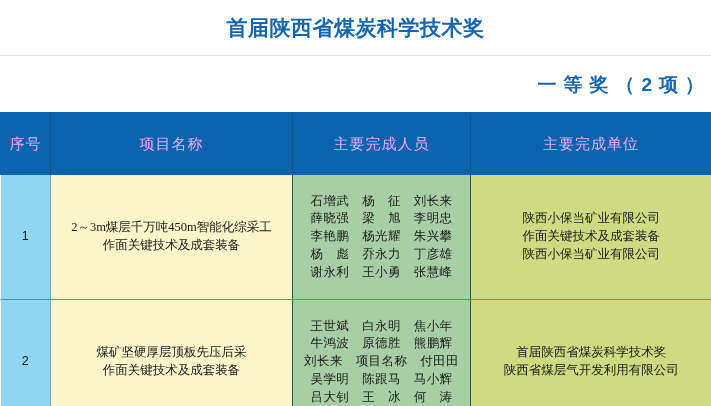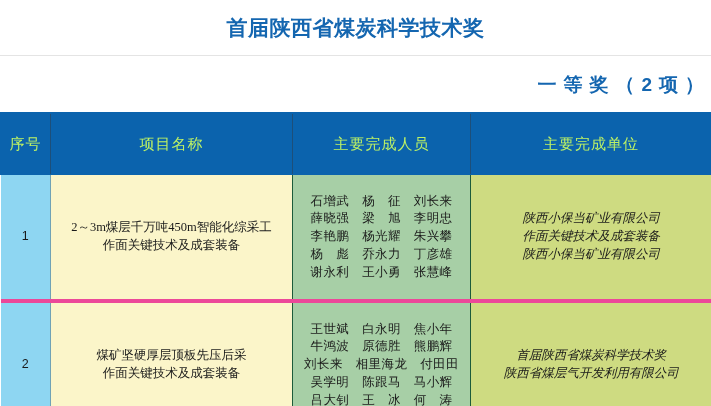--- a/index.html
+++ b/index.html
@@ -62,38 +62,38 @@
     table-layout: fixed;
     width: 711px;
   }
   .award-table col.c-idx   { width: 50px;  }
   .award-table col.c-proj  { width: 242px; }
   .award-table col.c-ppl   { width: 178px; }
   .award-table col.c-unit  { width: 241px; }
 
   .award-table th {
     background: #0b63ad;
-    color: #bef264;
+    color: #f0abfc;
     font-family: "Liberation Serif", "DejaVu Serif", serif;
     font-weight: normal;
     font-size: 15px;
     height: 58px;
     border-left: 1px solid #0b63ad;
     border-right: 1px solid #1d4f7a;
     border-top: 2px solid #0b63ad;
     border-bottom: 1px solid #0b63ad;
     vertical-align: middle;
     text-align: center;
     letter-spacing: 1px;
   }
   .award-table th:last-child { border-right: 1px solid #0b63ad; }
 
   .award-table td {
     border-top: 1px solid #123; 
-    border-bottom: 4px solid #ec4899;
+    border-bottom: 1px solid #ec4899;
     vertical-align: middle;
     text-align: center;
     font-size: 12.5px;
     color: #1a1a1a;
     padding: 4px 6px;
     line-height: 1.42;
   }
   .cell-idx {
     background: #8ed6f2;
     color: #1f5e87;
@@ -113,21 +113,21 @@
     background: #cedb81;
   }
   .row-1 td { height: 116px; }
   .row-2 td { height: 116px; }
 
   .ppl-line {
     display: block;
     white-space: pre;
     letter-spacing: 0.4px;
   }
-  .unit-line { display: block; font-style: italic; }
+  .unit-line { display: block; }
   .proj-line { display: block; }
 </style>
 </head>
 <body>
 
 <div class="page">
 
   <div class="title-block">
     <div class="main-title">首届陕西省煤炭科学技术奖</div>
   </div>
@@ -173,21 +173,21 @@
       </tr>
       <tr class="row-2">
         <td class="cell-idx">2</td>
         <td class="cell-proj">
           <span class="proj-line">煤矿坚硬厚层顶板先压后采</span>
           <span class="proj-line">作面关键技术及成套装备</span>
         </td>
         <td class="cell-ppl">
           <span class="ppl-line">王世斌　白永明　焦小年</span>
           <span class="ppl-line">牛鸿波　原德胜　熊鹏辉</span>
-          <span class="ppl-line">刘长来　相里海龙　付田田</span>
+          <span class="ppl-line">刘长来　项目名称　付田田</span>
           <span class="ppl-line">吴学明　陈跟马　马小辉</span>
           <span class="ppl-line">吕大钊　王　冰　何　涛</span>
         </td>
         <td class="cell-unit">
           <span class="unit-line">首届陕西省煤炭科学技术奖</span>
           <span class="unit-line">陕西省煤层气开发利用有限公司</span>
         </td>
       </tr>
     </tbody>
   </table>

